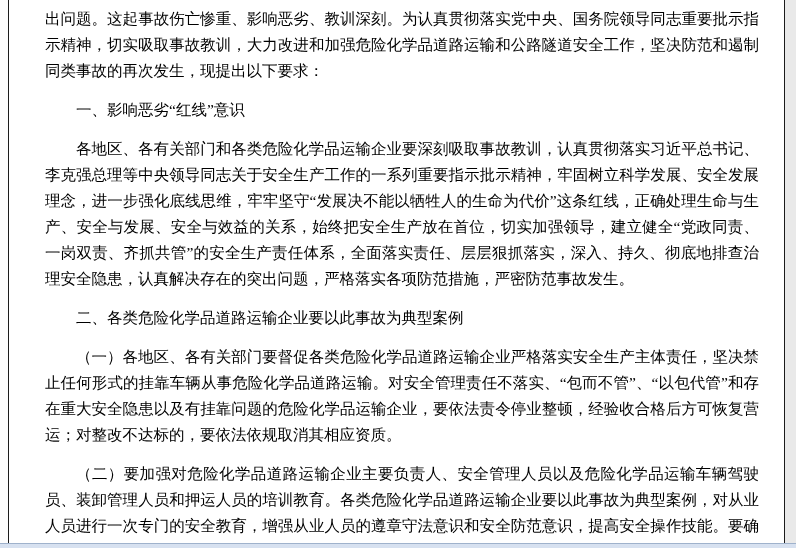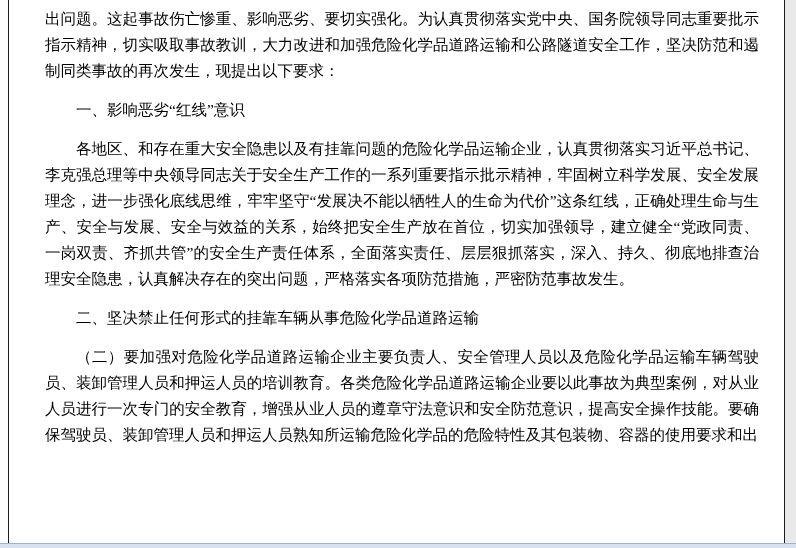--- a/index.html
+++ b/index.html
@@ -75,22 +75,23 @@
 </style>
 </head>
 <body>
 
 <div class="screen">
   <div class="gutter-left"></div>
   <div class="gutter-right"></div>
 
   <div class="page">
     <div class="doc">
-      <p class="continuation">出问题。这起事故伤亡惨重、影响恶劣、要切实强化。为认真贯彻落实党中央、国务院领导同志重要批示指示精神，切实吸取事故教训，大力改进和加强危险化学品道路运输和公路隧道安全工作，坚决防范和遏制同类事故的再次发生，现提出以下要求：</p>
+      <p class="continuation">出问题。这起事故伤亡惨重、影响恶劣、教训深刻。为认真贯彻落实党中央、国务院领导同志重要批示指示精神，切实吸取事故教训，大力改进和加强危险化学品道路运输和公路隧道安全工作，坚决防范和遏制同类事故的再次发生，现提出以下要求：</p>
       <p class="heading">一、影响恶劣“红线”意识</p>
-      <p class="paragraph">各地区、和存在重大安全隐患以及有挂靠问题的危险化学品运输企业，认真贯彻落实习近平总书记、李克强总理等中央领导同志关于安全生产工作的一系列重要指示批示精神，牢固树立科学发展、安全发展理念，进一步强化底线思维，牢牢坚守“发展决不能以牺牲人的生命为代价”这条红线，正确处理生命与生产、安全与发展、安全与效益的关系，始终把安全生产放在首位，切实加强领导，建立健全“党政同责、一岗双责、齐抓共管”的安全生产责任体系，全面落实责任、层层狠抓落实，深入、持久、彻底地排查治理安全隐患，认真解决存在的突出问题，严格落实各项防范措施，严密防范事故发生。</p>
-      <p class="heading">二、坚决禁止任何形式的挂靠车辆从事危险化学品道路运输</p>
+      <p class="paragraph">各地区、各有关部门和各类危险化学品运输企业要深刻吸取事故教训，认真贯彻落实习近平总书记、李克强总理等中央领导同志关于安全生产工作的一系列重要指示批示精神，牢固树立科学发展、安全发展理念，进一步强化底线思维，牢牢坚守“发展决不能以牺牲人的生命为代价”这条红线，正确处理生命与生产、安全与发展、安全与效益的关系，始终把安全生产放在首位，切实加强领导，建立健全“党政同责、一岗双责、齐抓共管”的安全生产责任体系，全面落实责任、层层狠抓落实，深入、持久、彻底地排查治理安全隐患，认真解决存在的突出问题，严格落实各项防范措施，严密防范事故发生。</p>
+      <p class="heading">二、各类危险化学品道路运输企业要以此事故为典型案例</p>
+      <p class="paragraph">（一）各地区、各有关部门要督促各类危险化学品道路运输企业严格落实安全生产主体责任，坚决禁止任何形式的挂靠车辆从事危险化学品道路运输。对安全管理责任不落实、“包而不管”、“以包代管”和存在重大安全隐患以及有挂靠问题的危险化学品运输企业，要依法责令停业整顿，经验收合格后方可恢复营运；对整改不达标的，要依法依规取消其相应资质。</p>
       <p class="paragraph">（二）要加强对危险化学品道路运输企业主要负责人、安全管理人员以及危险化学品运输车辆驾驶员、装卸管理人员和押运人员的培训教育。各类危险化学品道路运输企业要以此事故为典型案例，对从业人员进行一次专门的安全教育，增强从业人员的遵章守法意识和安全防范意识，提高安全操作技能。要确保驾驶员、装卸管理人员和押运人员熟知所运输危险化学品的危险特性及其包装物、容器的使用要求和出</p>
     </div>
   </div>
 
   <div class="bottom-bar"></div>
 </div>
 
 </body></html>

